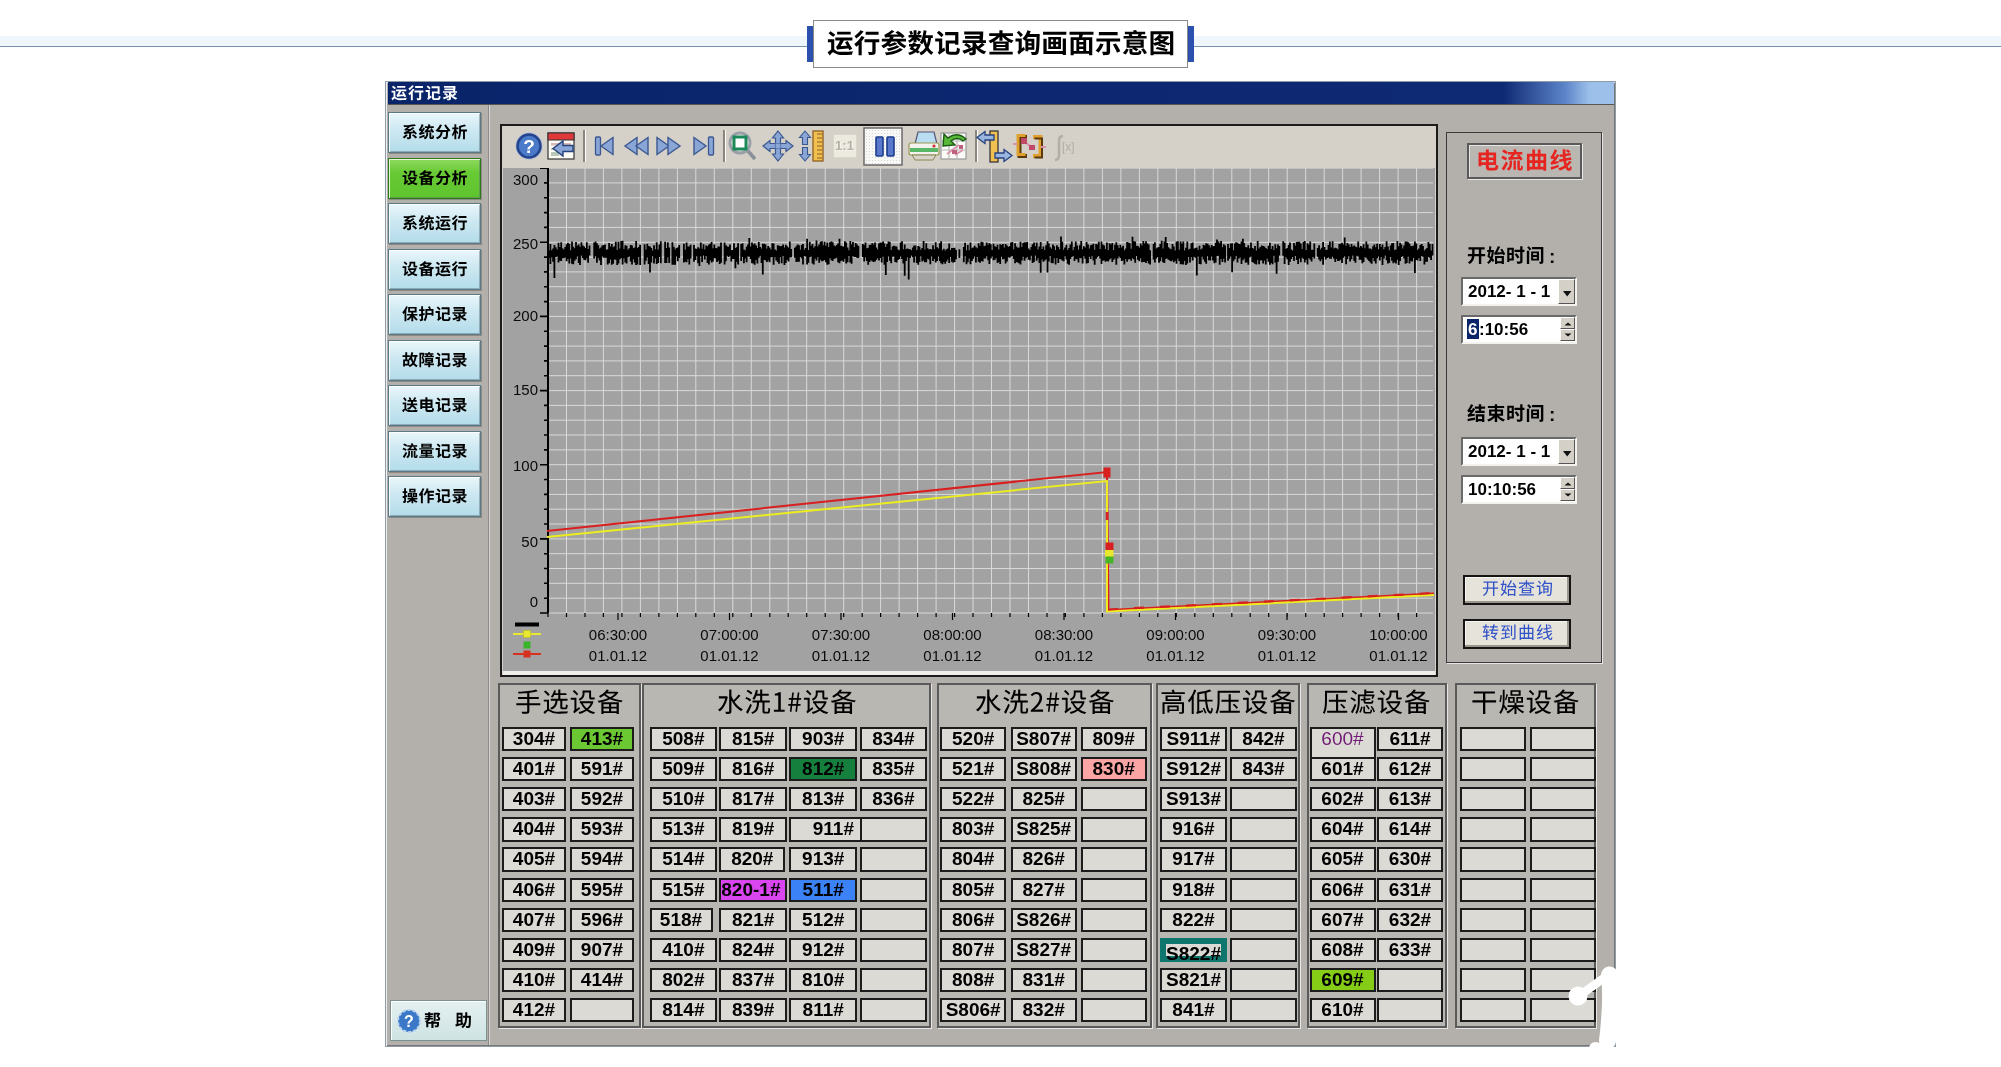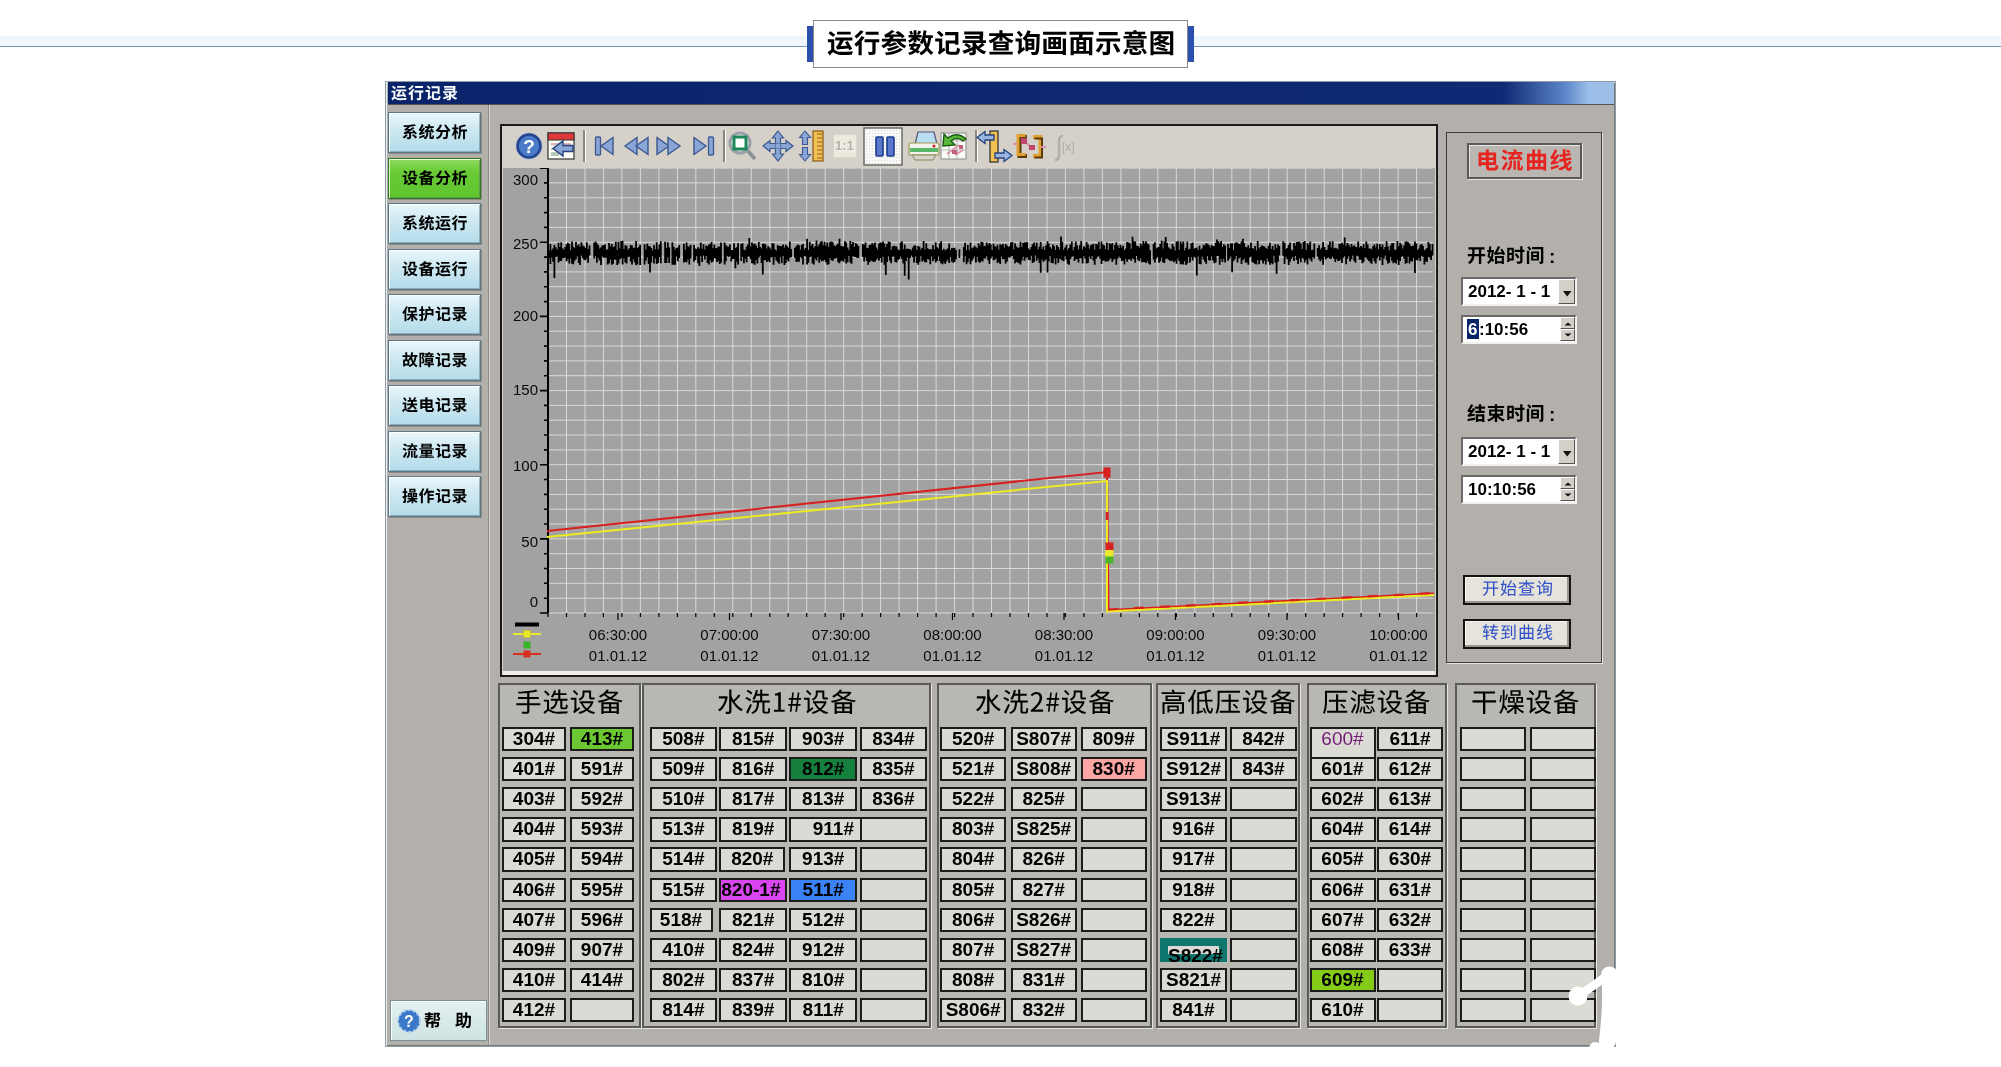--- a/index.html
+++ b/index.html
@@ -429,21 +429,21 @@
 <div class="abs" style="left:1160px;top:787.2px;width:67px;height:24.3px;background:#dcdad5;border:2px solid #1c1c1c;font-size:19px;font-weight:bold;color:#000;text-align:center;line-height:20.3px">S913#</div>
 <div class="abs" style="left:1230px;top:787.2px;width:67px;height:24.3px;background:#dcdad5;border:2px solid #1c1c1c;font-size:19px;font-weight:bold;color:#000;text-align:center;line-height:20.3px"></div>
 <div class="abs" style="left:1160px;top:817.3px;width:67px;height:24.3px;background:#dcdad5;border:2px solid #1c1c1c;font-size:19px;font-weight:bold;color:#000;text-align:center;line-height:20.3px">916#</div>
 <div class="abs" style="left:1230px;top:817.3px;width:67px;height:24.3px;background:#dcdad5;border:2px solid #1c1c1c;font-size:19px;font-weight:bold;color:#000;text-align:center;line-height:20.3px"></div>
 <div class="abs" style="left:1160px;top:847.4px;width:67px;height:24.3px;background:#dcdad5;border:2px solid #1c1c1c;font-size:19px;font-weight:bold;color:#000;text-align:center;line-height:20.3px">917#</div>
 <div class="abs" style="left:1230px;top:847.4px;width:67px;height:24.3px;background:#dcdad5;border:2px solid #1c1c1c;font-size:19px;font-weight:bold;color:#000;text-align:center;line-height:20.3px"></div>
 <div class="abs" style="left:1160px;top:877.5px;width:67px;height:24.3px;background:#dcdad5;border:2px solid #1c1c1c;font-size:19px;font-weight:bold;color:#000;text-align:center;line-height:20.3px">918#</div>
 <div class="abs" style="left:1230px;top:877.5px;width:67px;height:24.3px;background:#dcdad5;border:2px solid #1c1c1c;font-size:19px;font-weight:bold;color:#000;text-align:center;line-height:20.3px"></div>
 <div class="abs" style="left:1160px;top:907.6px;width:67px;height:24.3px;background:#dcdad5;border:2px solid #1c1c1c;font-size:19px;font-weight:bold;color:#000;text-align:center;line-height:20.3px">822#</div>
 <div class="abs" style="left:1230px;top:907.6px;width:67px;height:24.3px;background:#dcdad5;border:2px solid #1c1c1c;font-size:19px;font-weight:bold;color:#000;text-align:center;line-height:20.3px"></div>
-<div class="abs" style="left:1160px;top:937.7px;width:67px;height:24.3px;background:#dcdad5;border:8px solid #0f766e;font-size:19px;font-weight:bold;color:#000;text-align:center;line-height:20.3px">S822#</div>
+<div class="abs" style="left:1160px;top:937.7px;width:67px;height:24.3px;background:#dcdad5;border:6px solid #0f766e;font-size:19px;font-weight:bold;color:#000;text-align:center;line-height:20.3px">S822#</div>
 <div class="abs" style="left:1230px;top:937.7px;width:67px;height:24.3px;background:#dcdad5;border:2px solid #1c1c1c;font-size:19px;font-weight:bold;color:#000;text-align:center;line-height:20.3px"></div>
 <div class="abs" style="left:1160px;top:967.8px;width:67px;height:24.3px;background:#dcdad5;border:2px solid #1c1c1c;font-size:19px;font-weight:bold;color:#000;text-align:center;line-height:20.3px">S821#</div>
 <div class="abs" style="left:1230px;top:967.8px;width:67px;height:24.3px;background:#dcdad5;border:2px solid #1c1c1c;font-size:19px;font-weight:bold;color:#000;text-align:center;line-height:20.3px"></div>
 <div class="abs" style="left:1160px;top:997.9px;width:67px;height:24.3px;background:#dcdad5;border:2px solid #1c1c1c;font-size:19px;font-weight:bold;color:#000;text-align:center;line-height:20.3px">841#</div>
 <div class="abs" style="left:1230px;top:997.9px;width:67px;height:24.3px;background:#dcdad5;border:2px solid #1c1c1c;font-size:19px;font-weight:bold;color:#000;text-align:center;line-height:20.3px"></div>
 <div class="abs" style="left:1306.5px;top:683px;width:140.0px;height:345px;background:#b9b7b2;border:2px solid #5a5a5a;box-shadow:1px 1px 0 #e8e6e2"></div>
 <svg style="position:absolute;left:1322.3px;top:689.0px;overflow:visible" width="110" height="33" fill="#000">
     <use href="#r538b" transform="translate(0.0,22.8) scale(0.0265,-0.0265)"></use>
     <use href="#r6ee4" transform="translate(27.3,22.8) scale(0.0265,-0.0265)"></use>
     <use href="#r8bbe" transform="translate(54.6,22.8) scale(0.0265,-0.0265)"></use>

